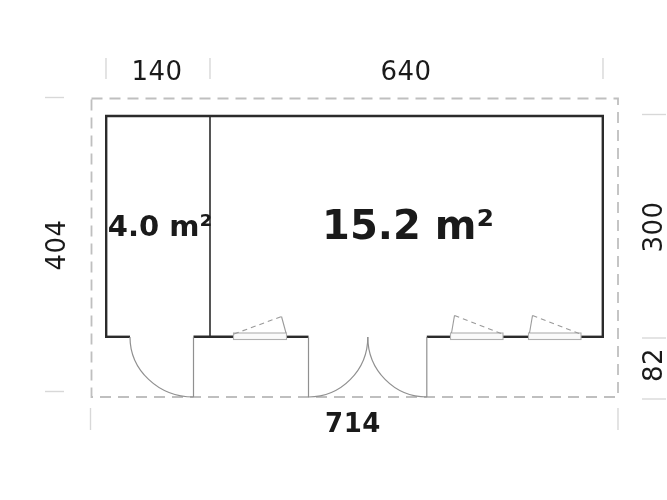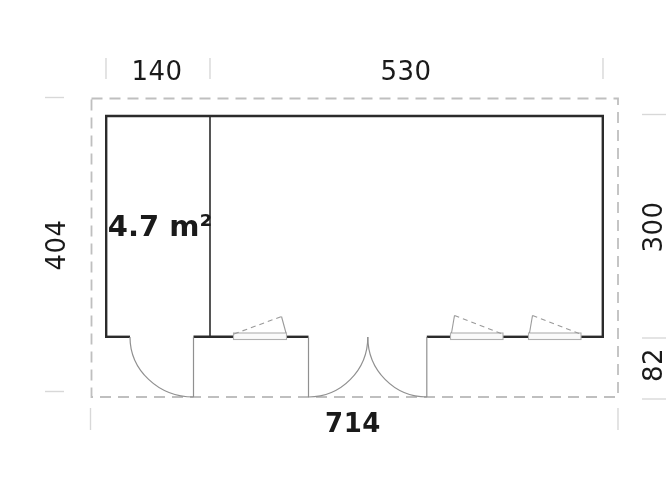--- a/index.html
+++ b/index.html
@@ -87,21 +87,22 @@
     </g>
 
     <g>
       <rect x="508.5" y="333" width="52.5" height="6.5" fill="#fafafa" stroke="#b0b0b0" stroke-width="1.1"></rect>
       <path d="M 512.5 315.5 L 560.5 334" fill="none" stroke="#9a9a9a" stroke-width="1.1" stroke-dasharray="5 4"></path>
       <path d="M 512.5 315.5 L 509.5 333" fill="none" stroke="#9a9a9a" stroke-width="1.1"></path>
     </g>
   </svg>
 
   <div class="label dim" style="left:137px; top:71px;">140</div>
-  <div class="label dim" style="left:386px; top:71px;">530</div>
+  <div class="label dim" style="left:386px; top:71px;">640</div>
   <div class="label dim vert" style="left:36px; top:245px;">404</div>
   <div class="label dim vert" style="left:633px; top:227px;">300</div>
   <div class="label dim vert" style="left:633px; top:365px;">82</div>
   <div class="label dim" style="left:333px; top:423px;font-weight:bold;">714</div>
 
-  <div class="label room-small" style="left:140px; top:226px;">4.7 m²</div>
+  <div class="label room-small" style="left:140px; top:226px;">4.0 m²</div>
+  <div class="label room-large" style="left:388px; top:225px;">15.2 m²</div>
 
 </div>
 
 </body></html>

